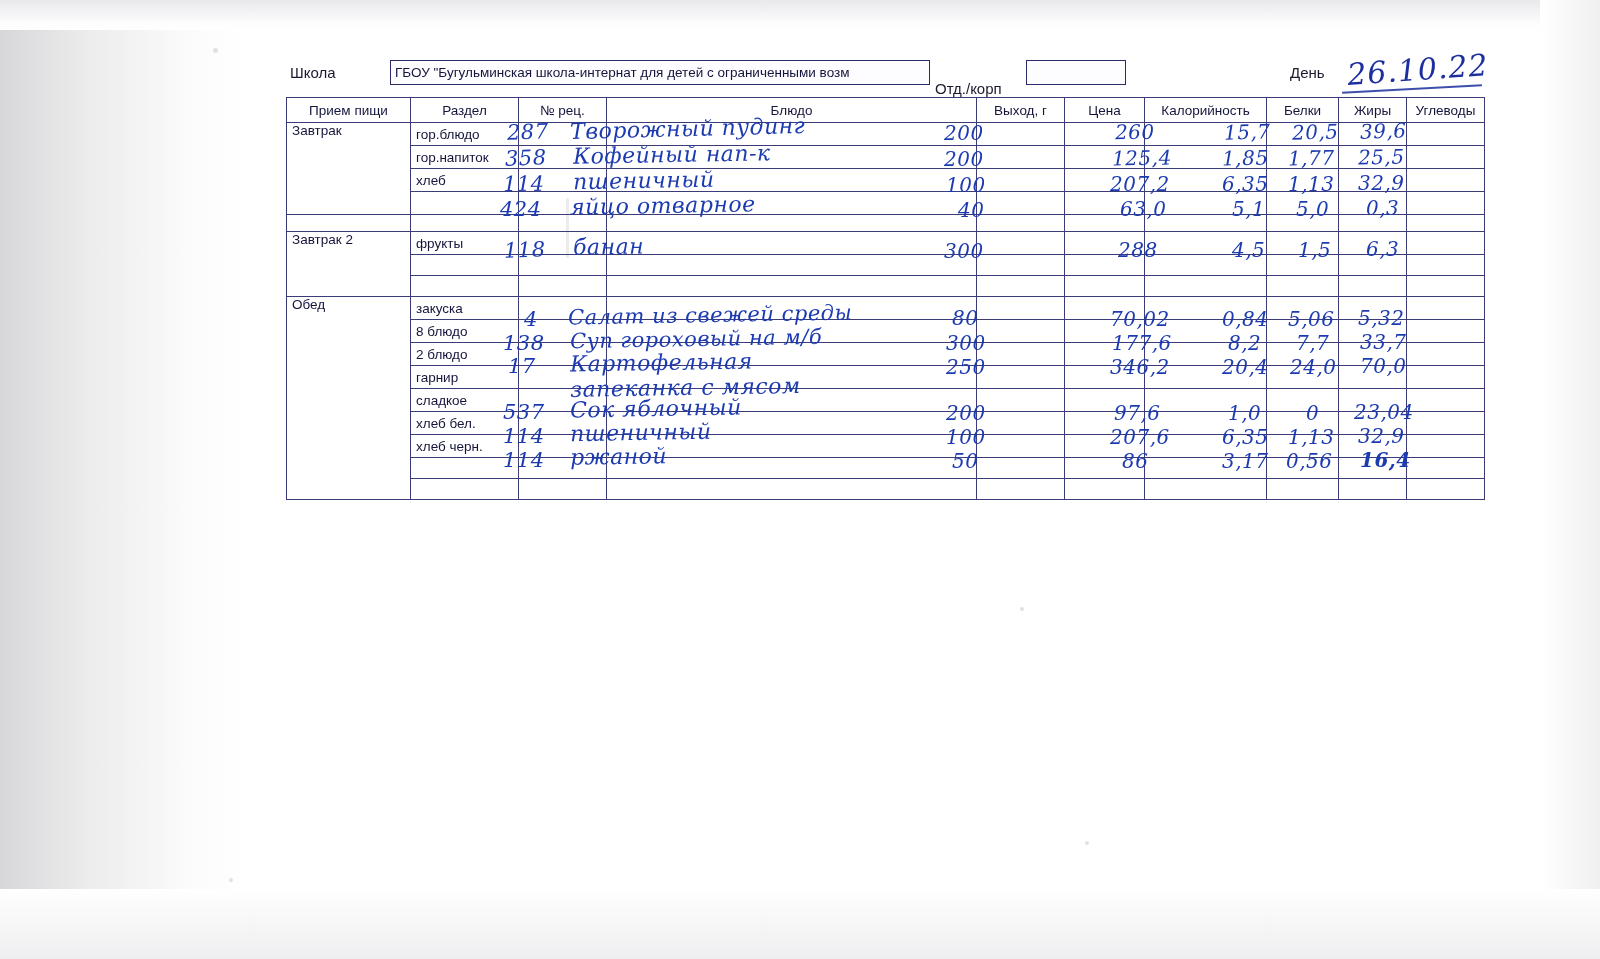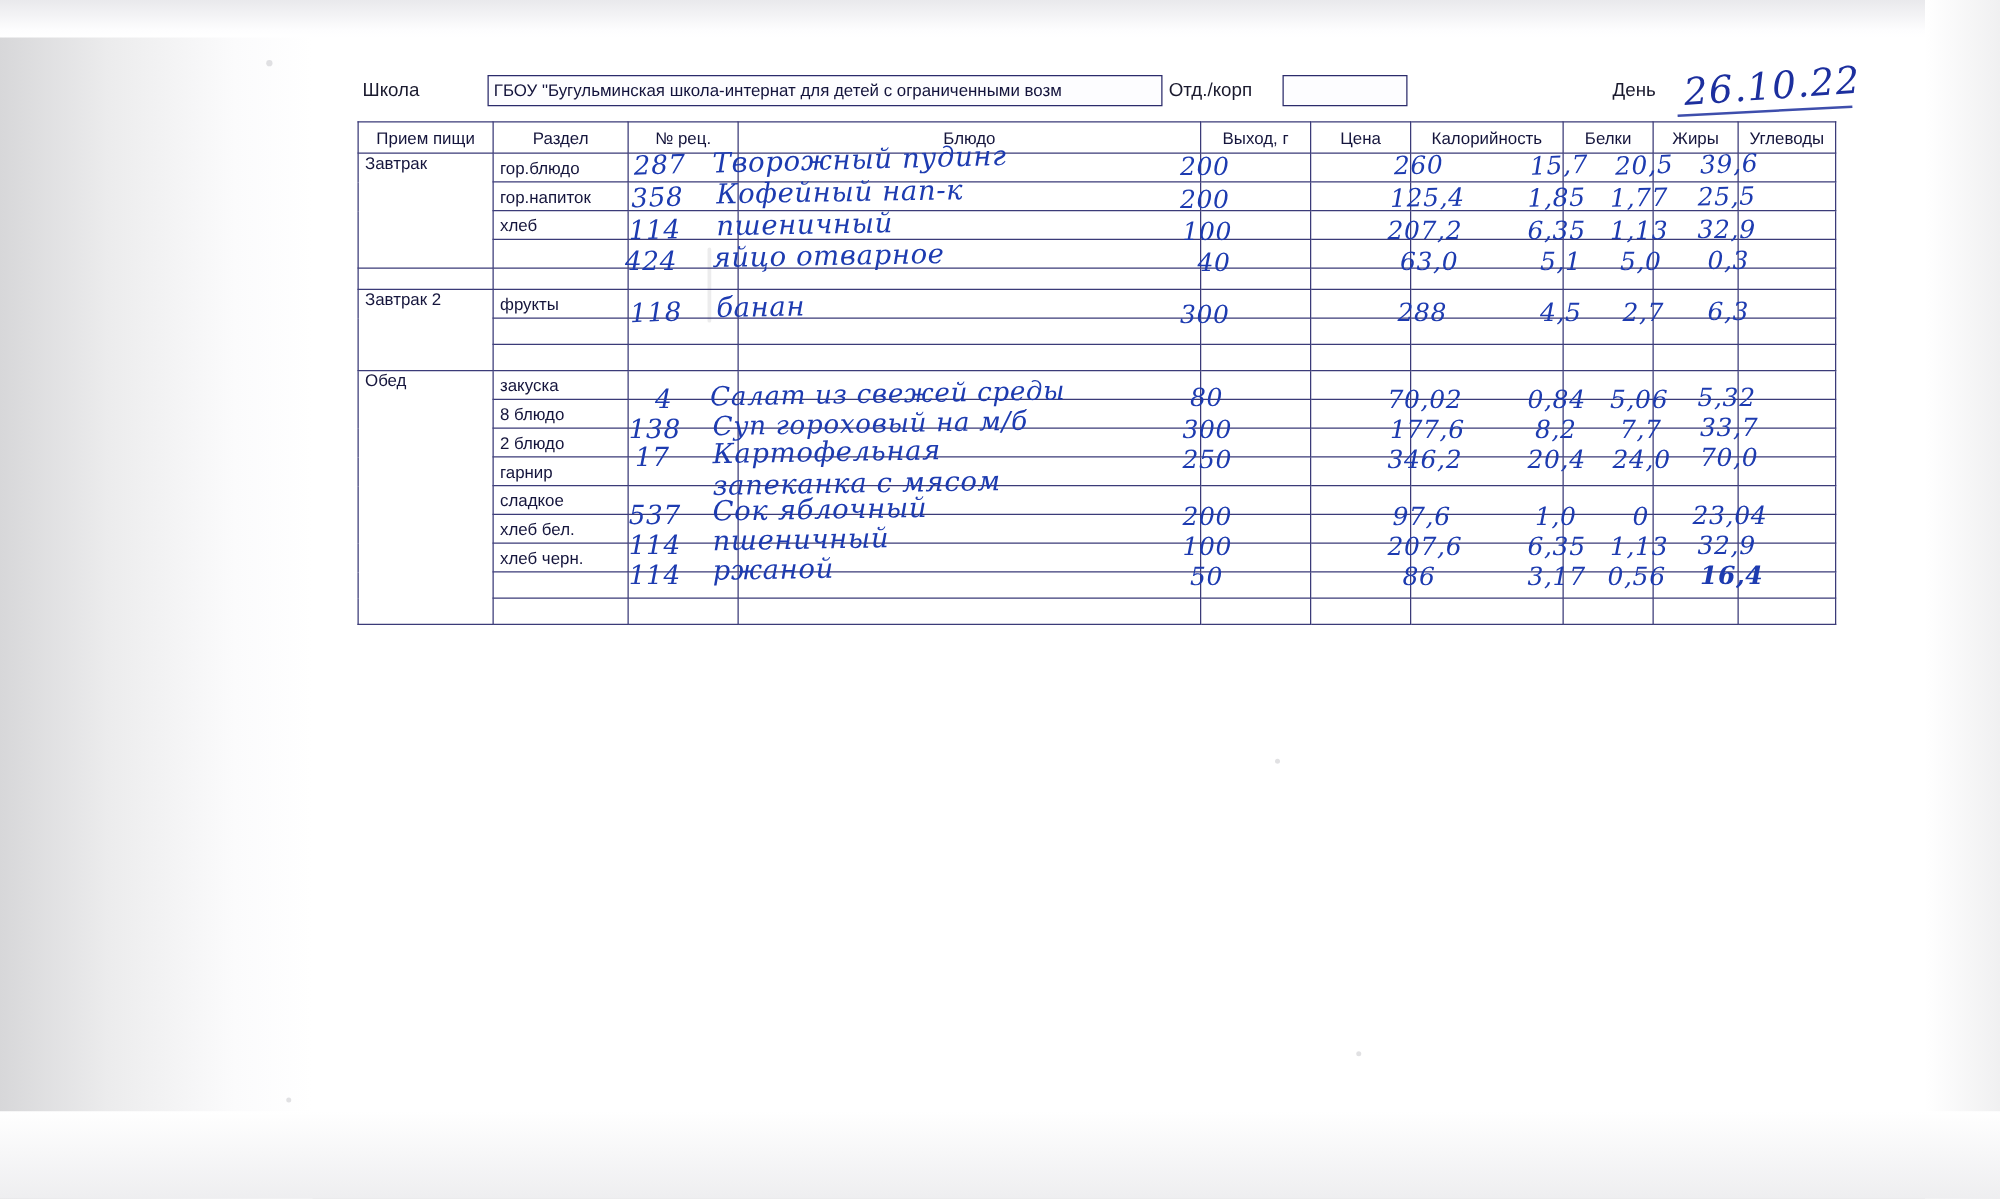--- a/index.html
+++ b/index.html
@@ -76,21 +76,21 @@
     height: 25px;
     line-height: 23px;
     font-size: 13.5px;
     color: #14143c;
     padding: 0 4px;
     overflow: hidden;
     white-space: nowrap;
   }
   .school-label { left: 0px; top: 4px; }
   .school-box   { left: 100px; top: 0px; width: 540px; }
-  .otd-label    { left: 645px; top: 4px; text-align: right; }
+  .otd-label    { left: 645px; top: 20px; text-align: right; }
   .otd-box      { left: 736px; top: 0px; width: 100px; }
   .den-label    { left: 1000px; top: 4px; }
   .den-hand {
     position: absolute;
     left: 1057px;
     top: -8px;
     font-family: "DejaVu Serif", serif;
     font-style: italic;
     font-size: 30px;
     color: #1c2f9e;
@@ -128,21 +128,21 @@
     overflow: hidden;
     white-space: nowrap;
     font-weight: normal;
     background: rgba(255,255,255,0.0);
   }
   .tbl th {
     text-align: center;
     height: 25px;
     font-size: 13.5px;
   }
-  .c-meal   { width: 108px; }
+  .c-meal   { width: 124px; }
   .c-sect   { width: 108px; }
   .c-rec    { width: 88px;  text-align: center; }
   .c-dish   { width: 370px; }
   .c-out    { width: 88px;  text-align: center; }
   .c-price  { width: 80px;  }
   .c-cal    { width: 122px; text-align: center; }
   .c-prot   { width: 72px;  text-align: center; }
   .c-fat    { width: 68px;  text-align: center; }
   .c-carb   { width: 78px;  text-align: center; }
 
@@ -438,21 +438,21 @@
     <div class="hw val" style="left:1120px; top:197px;">63,0</div>
     <div class="hw val" style="left:1232px; top:197px;">5,1</div>
     <div class="hw val" style="left:1296px; top:197px;">5,0</div>
     <div class="hw val" style="left:1366px; top:196px;">0,3</div>
 
     <div class="hw num" style="left:504px; top:238px; transform:rotate(-2deg);">118</div>
     <div class="hw name" style="left:573px; top:234px; transform:rotate(-1deg);">банан</div>
     <div class="hw val" style="left:944px; top:239px;">300</div>
     <div class="hw val" style="left:1118px; top:238px;">288</div>
     <div class="hw val" style="left:1232px; top:238px;">4,5</div>
-    <div class="hw val" style="left:1298px; top:238px;">2,7</div>
+    <div class="hw val" style="left:1298px; top:238px;">1,5</div>
     <div class="hw val" style="left:1366px; top:237px;">6,3</div>
 
     <div class="hw num" style="left:524px; top:307px;">4</div>
     <div class="hw name" style="left:568px; top:303px; font-size:21px; transform:rotate(-1deg);">Салат из свежей среды</div>
     <div class="hw val" style="left:952px; top:306px;">80</div>
     <div class="hw val" style="left:1110px; top:307px;">70,02</div>
     <div class="hw val" style="left:1222px; top:307px;">0,84</div>
     <div class="hw val" style="left:1288px; top:307px;">5,06</div>
     <div class="hw val" style="left:1358px; top:306px;">5,32</div>
 

